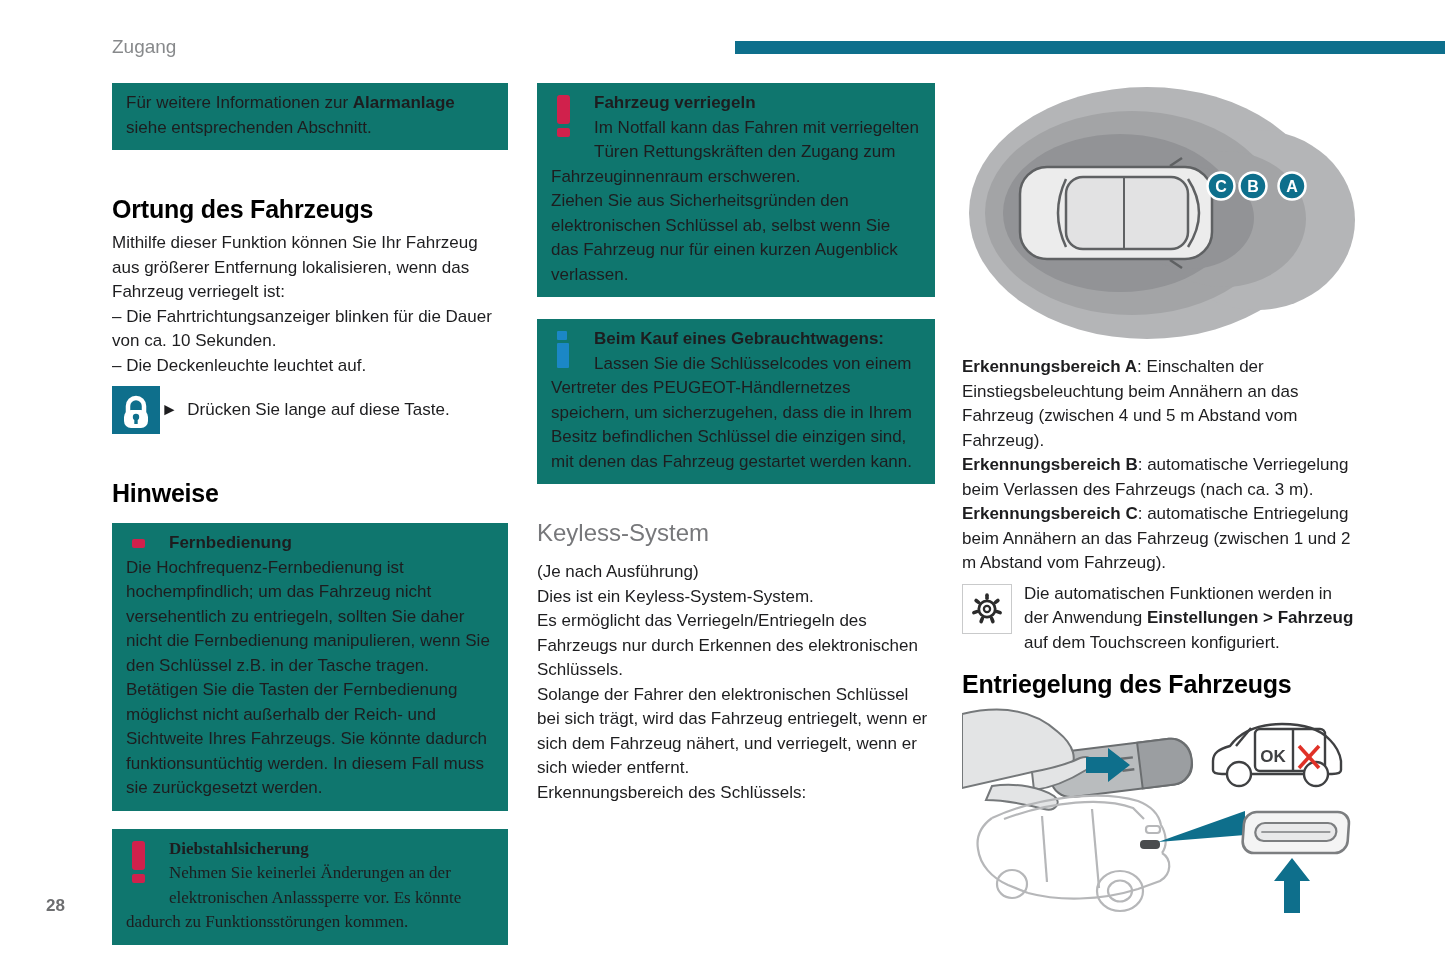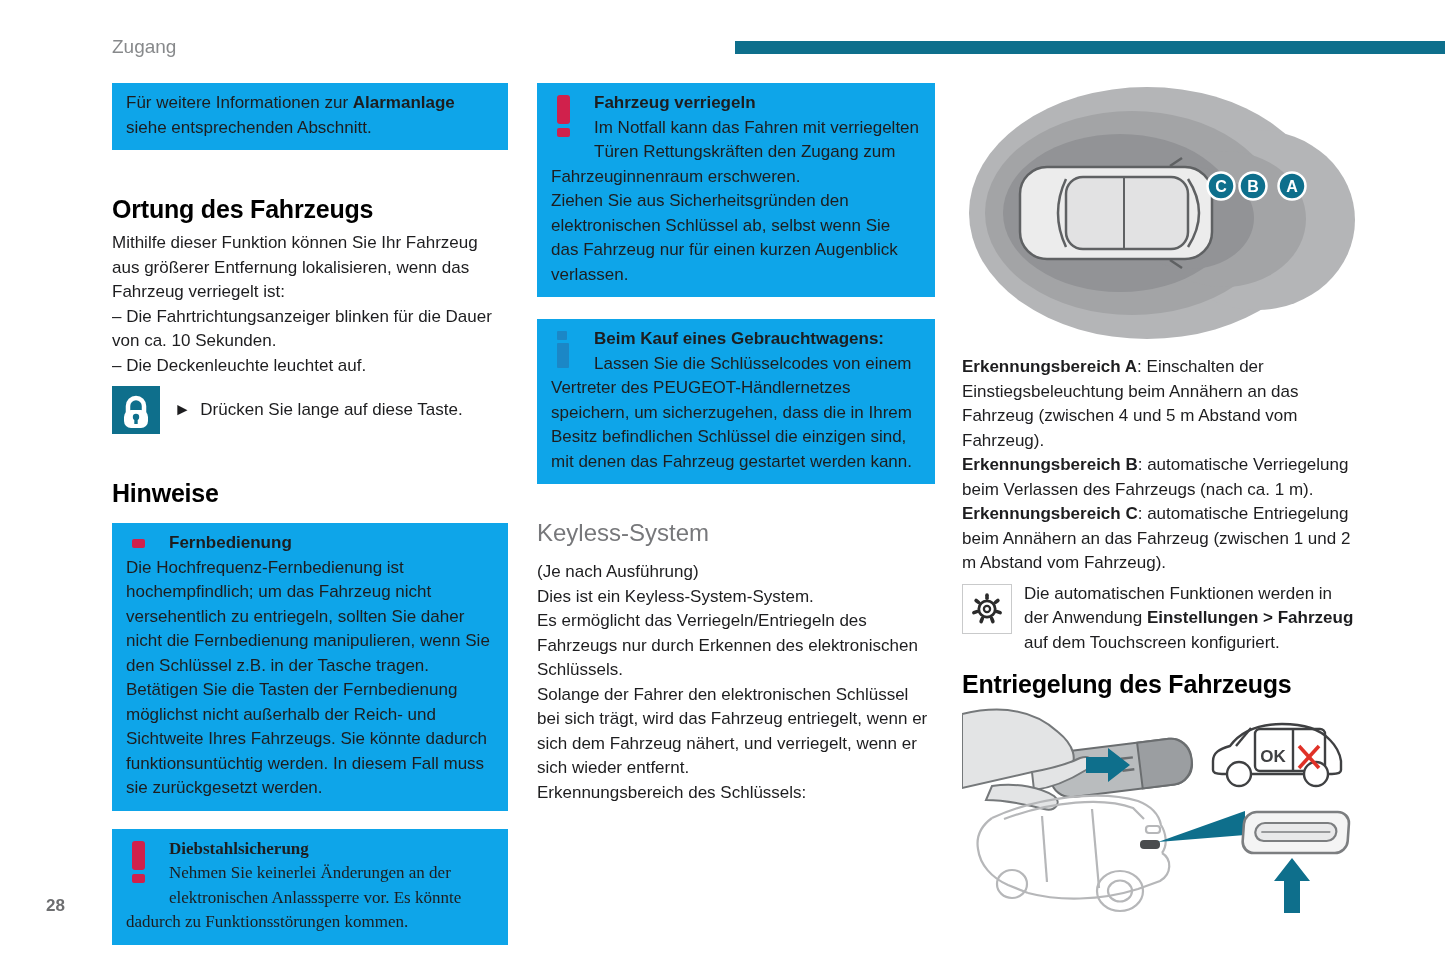--- a/index.html
+++ b/index.html
@@ -8,37 +8,37 @@
   body { position:relative; overflow:hidden; }
 
   .page-header-title { position:absolute; left:112px; top:36px; font-size:19px; color:#87898b; }
   .accent-bar { position:absolute; left:735px; top:41px; width:710px; height:13px; background:#0e6f8c; }
 
   .col { position:absolute; font-size:17px; line-height:24.5px; }
   .col1 { left:112px; top:83px;  width:396px; }
   .col2 { left:537px; top:83px;  width:398px; }
   .col3 { left:962px; top:75px;  width:398px; }
 
-  .note { background:#0ea5e9; padding:8px 14px 10px 14px; }
+  .note { background:#0f766e; padding:8px 14px 10px 14px; }
   .note p { margin:0; }
 
   h2.sec { font-size:25px; line-height:31px; font-weight:bold; color:#000; letter-spacing:-0.2px; }
   h1.keyless { font-size:24px; line-height:38px; font-weight:normal; color:#77787b; }
 
   
   .warn-icon { float:left; width:15px; margin:4px 22px 6px 6px; }
   .warn-icon .bar { width:13px; height:29px; background:#d0214c; border-radius:3px; }
   .warn-icon .dot { width:13px; height:9px;  background:#d0214c; border-radius:2px; margin-top:4px; }
 
   
   .info-icon { float:left; width:15px; margin:4px 22px 6px 6px; }
   .info-icon .dot { width:10px; height:9px; background:#1b87c6; border-radius:1px; }
   .info-icon .bar { width:12px; height:25px; background:#1b87c6; border-radius:1px; margin-top:3px; }
 
-  .iconrow { display:flex; align-items:center; gap:14px; }
+  .iconrow { display:flex; align-items:center; gap:1px; }
   .lock-badge { flex:0 0 auto; }
   .tri { color:#1d1d1f; }
 
   .gearbox { float:left; width:50px; height:50px; border:1px solid #c9cacb; background:#fff;
              display:flex; align-items:center; justify-content:center; margin:2px 12px 4px 0; }
 
   .pagenum { position:absolute; left:46px; top:896px; font-size:17px; font-weight:bold; color:#6d6e70; }
 
   .mt6{margin-top:6px;} .mt8{margin-top:8px;} .mt14{margin-top:14px;} .mt18{margin-top:18px;font-family:Liberation Serif, serif;}
   .mt22{margin-top:22px;} .mt26{margin-top:44px;} .mt30{margin-top:30px;}
@@ -158,21 +158,21 @@
       </g>
       <g>
         <circle cx="330" cy="111" r="13.5" fill="#0e6f8c" stroke="#ffffff" stroke-width="2.5"></circle>
         <text x="330" y="116.5" fill="#ffffff">A</text>
       </g>
     </g>
   </svg>
 
   <div class="mt8">
     <p><b>Erkennungsbereich A</b><span>: Einschalten der Einstiegsbeleuchtung beim Annähern an das Fahrzeug (zwischen 4 und 5 m Abstand vom Fahrzeug).</span></p>
-    <p><b>Erkennungsbereich B</b><span>: automatische Verriegelung beim Verlassen des Fahrzeugs (nach ca. 1 m).</span></p>
+    <p><b>Erkennungsbereich B</b><span>: automatische Verriegelung beim Verlassen des Fahrzeugs (nach ca. 3 m).</span></p>
     <p><b>Erkennungsbereich C</b><span>: automatische Entriegelung beim Annähern an das Fahrzeug (zwischen 1 und 2 m Abstand vom Fahrzeug).</span></p>
   </div>
 
   <div class="mt6">
     <span class="gearbox">
       <svg width="38" height="38" viewBox="0 0 44 44">
         <g stroke="#2b2b2b" fill="none">
           <circle cx="22" cy="22" r="9.5" stroke-width="3.2"></circle>
           <circle cx="22" cy="22" r="3.6" stroke-width="2.6"></circle>
           <g stroke-width="4.2" stroke-linecap="round">

